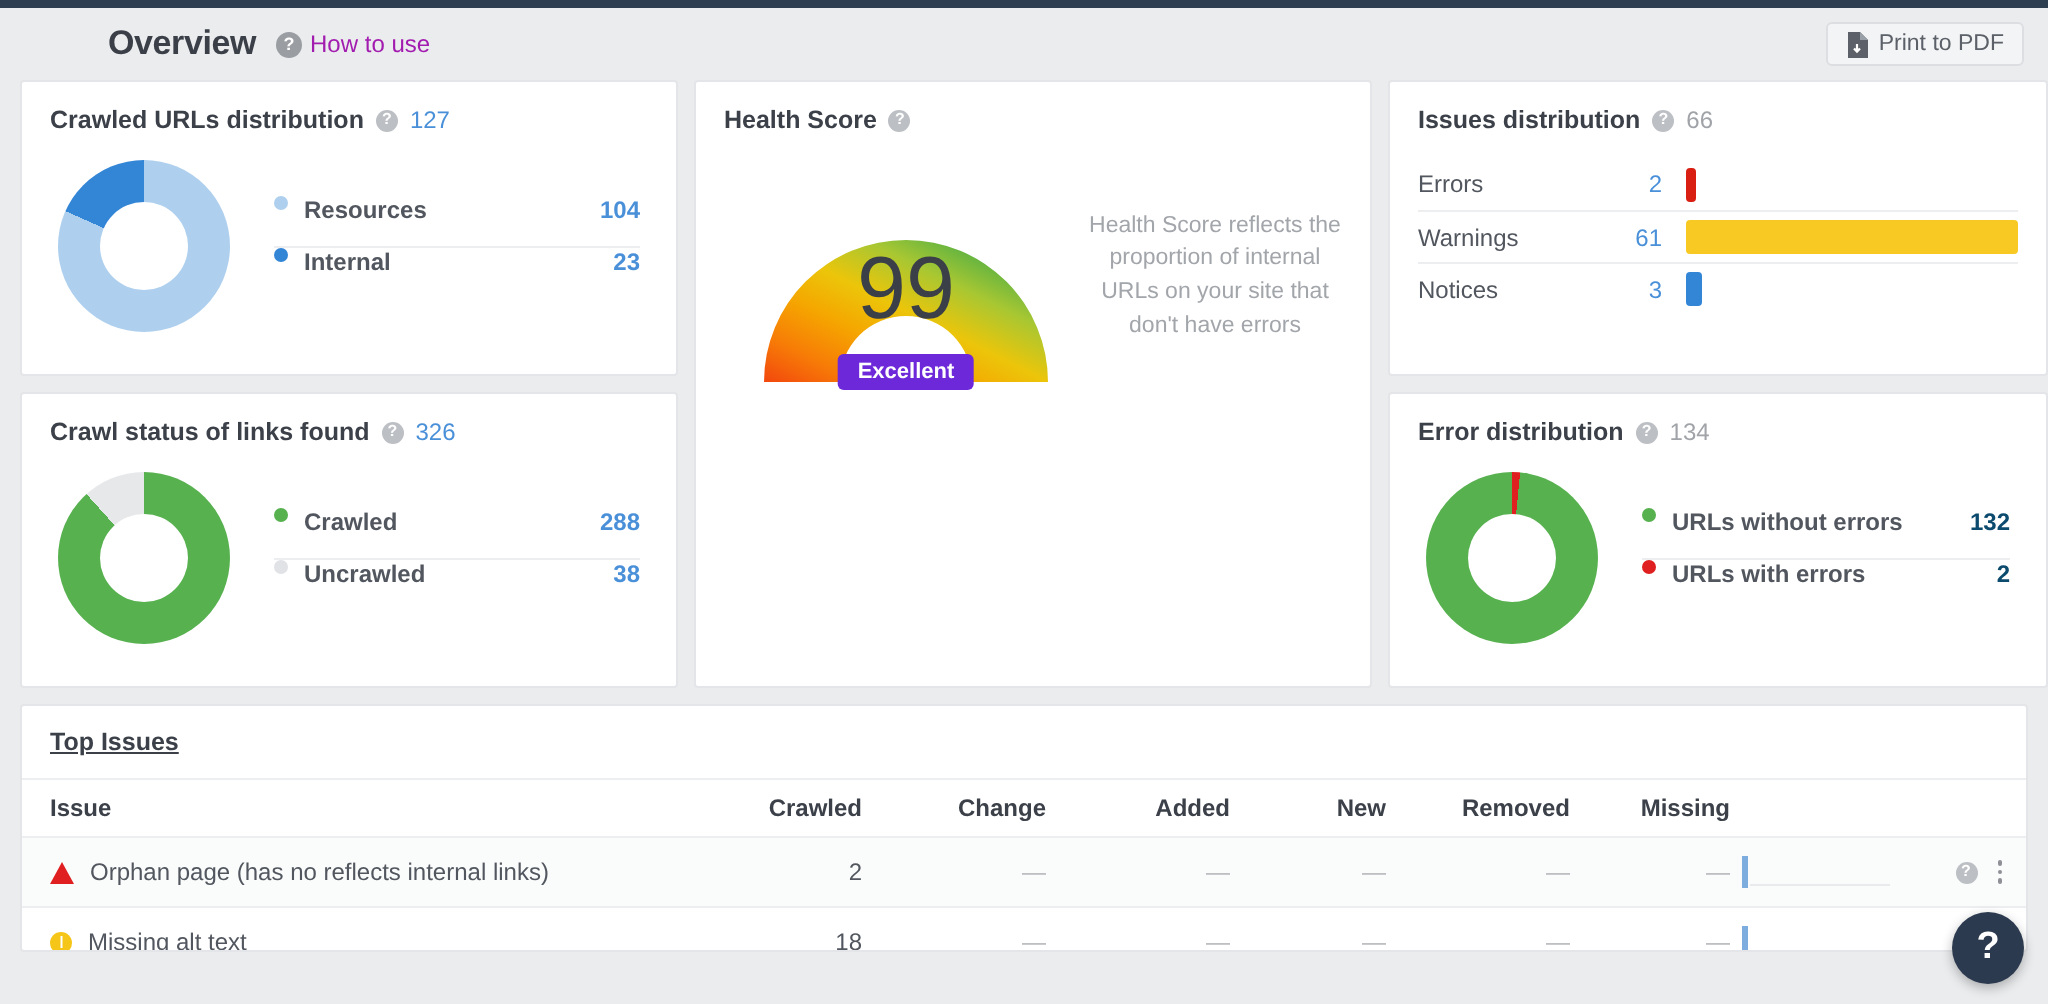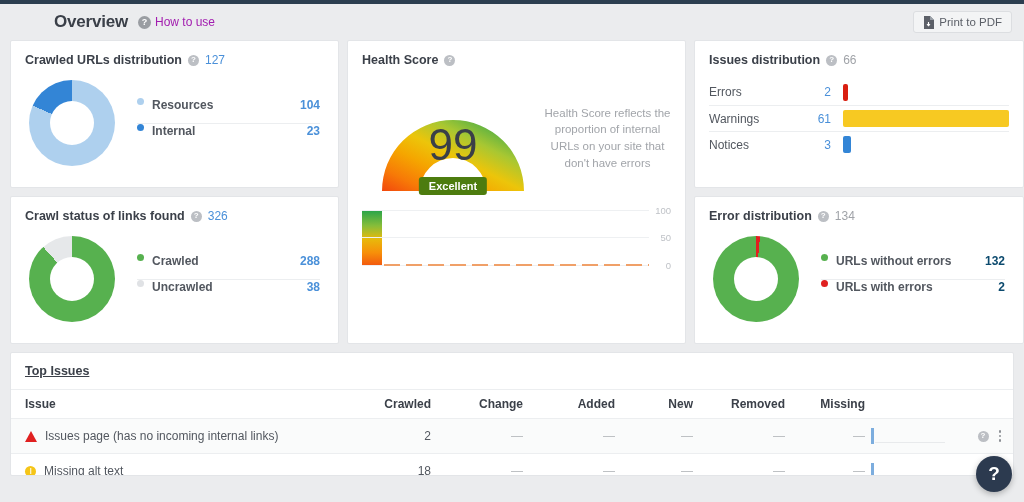--- a/index.html
+++ b/index.html
@@ -110,21 +110,21 @@
   }
   .gauge { position: relative; width: 182px; height: 128px; }
   .gauge svg { display: block; }
   .gauge-score {
     position: absolute; left: 0; right: 0; top: 52px;
     text-align: center;
     font-size: 44px; color: #3a3f48; font-weight: 400;
     line-height: 1;
   }
   .badge {
-    background: #4d7c0f; color: #fff;
+    background: #6d28d9; color: #fff;
     font-size: 11px; font-weight: bold;
     padding: 3px 10px; border-radius: 3px;
     position: absolute; left: 50%; transform: translateX(-50%);
     bottom: 4px;
     white-space: nowrap;
   }
   .gauge-desc {
     font-size: 11.5px; color: #a2a5aa;
     text-align: center; line-height: 1.45;
     max-width: 282px; margin: 6px auto 0;
@@ -323,32 +323,20 @@
             </linearGradient>
           </defs>
           <path d="M 20 120 A 71 71 0 1 1 162 120 L 124 120 A 33 33 0 1 0 58 120 Z" fill="url(#gaugeGrad)"></path>
         </svg>
         <div class="gauge-score">99</div>
         <div class="badge">Excellent</div>
       </div>
       <div class="gauge-desc">Health Score reflects the proportion of internal URLs on your site that don't have errors</div>
     </div>
 
-    <div class="mini">
-      <div class="mini-scale"></div>
-      <div class="mini-grid">
-        <div class="mini-line" style="top:1px"></div>
-        <div class="mini-line" style="top:28px"></div>
-        <div class="mini-line" style="top:56px"></div>
-        <span class="mini-tick" style="top:1px">100</span>
-        <span class="mini-tick" style="top:28px">50</span>
-        <span class="mini-tick" style="top:56px">0</span>
-      </div>
-      <div class="mini-series"></div>
-    </div>
   </div>
 
   <div class="card">
     <div class="card-head">
       <span class="card-title">Issues distribution</span>
       <span class="qmark sm">?</span>
       <span class="card-count grey">66</span>
     </div>
     <div class="bars">
       <div class="bar-row">
@@ -451,21 +439,21 @@
         <th>Missing</th>
         <th></th>
         <th></th>
       </tr>
     </thead>
     <tbody>
       <tr class="alt">
         <td class="lft">
           <span class="issue-cell">
             <span class="tri"></span>
-            <span>Issues page (has no incoming internal links)</span>
+            <span>Orphan page (has no reflects internal links)</span>
           </span>
         </td>
         <td>2</td>
         <td class="dash">—</td>
         <td class="dash">—</td>
         <td class="dash">—</td>
         <td class="dash">—</td>
         <td class="dash">—</td>
         <td>
           <span class="spark">

